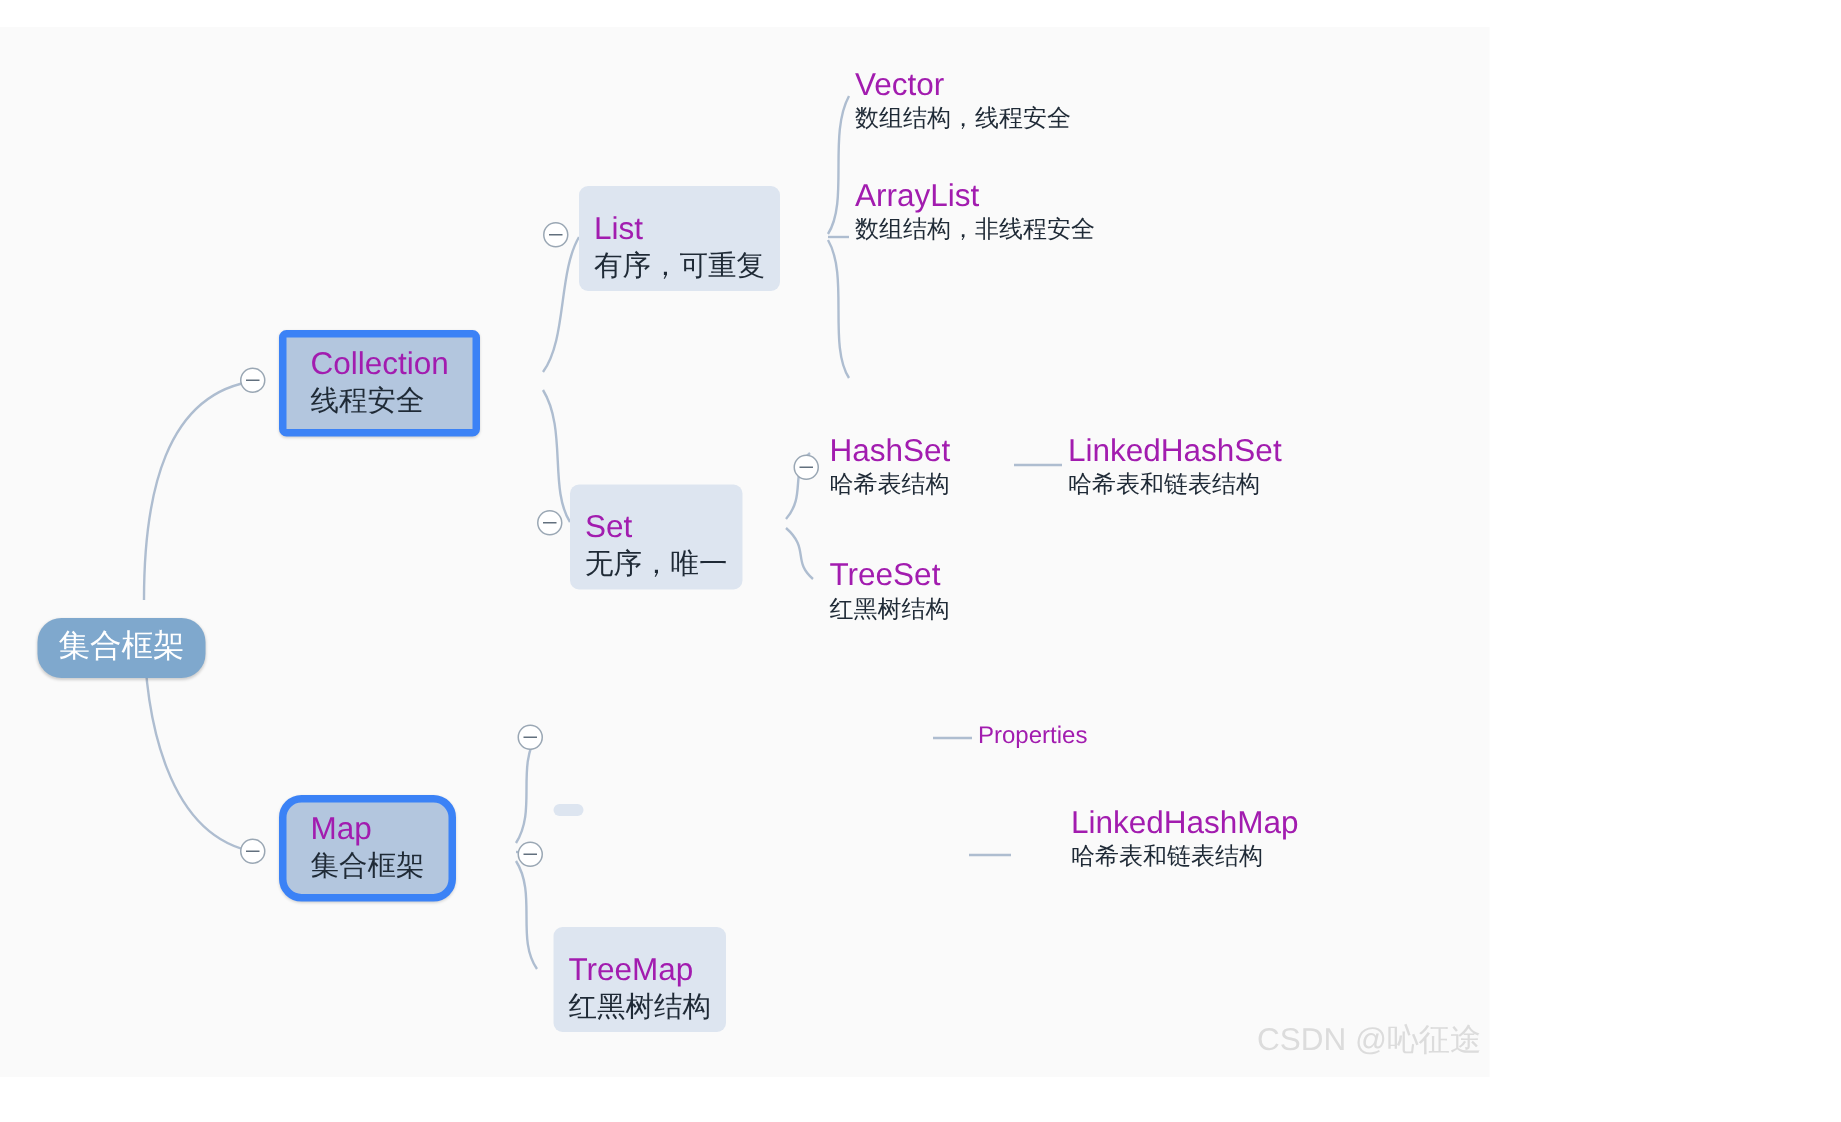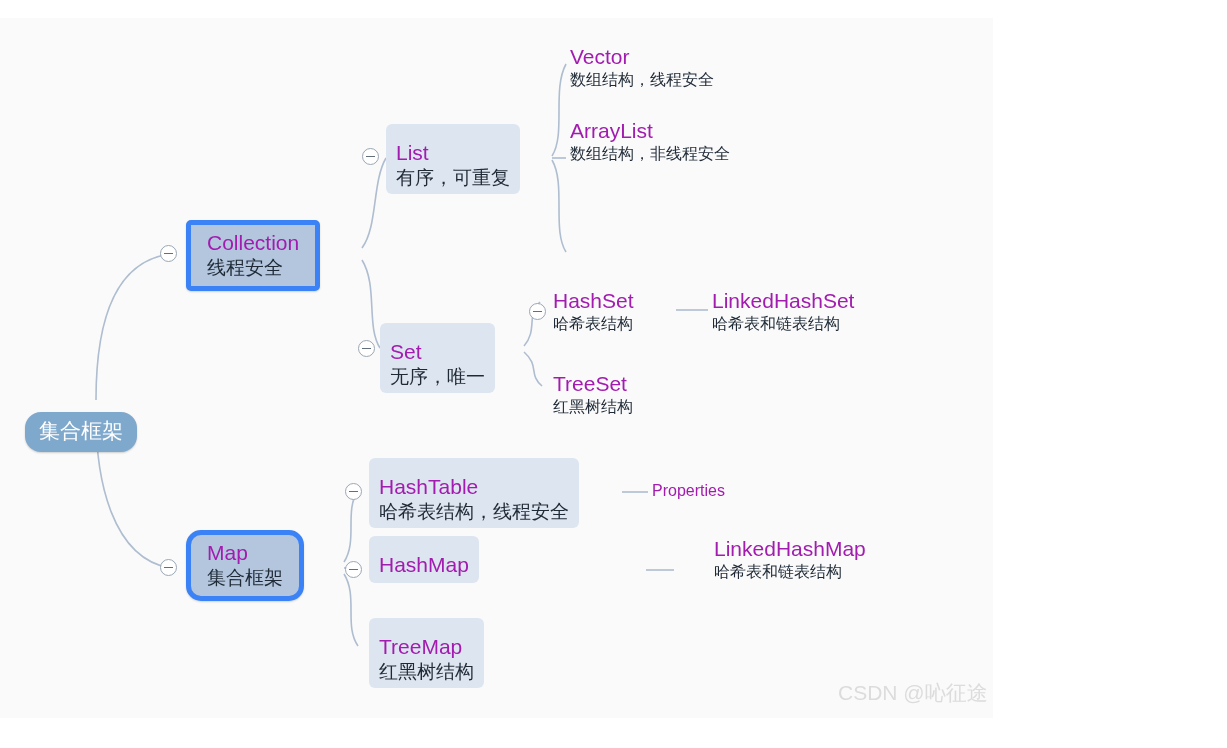--- a/index.html
+++ b/index.html
@@ -212,32 +212,27 @@
   <div class="node leaf" style="left:712px; top:288px;">
     <span class="title">LinkedHashSet</span>
     <span class="sub">哈希表和链表结构</span>
   </div>
 
   <div class="node leaf" style="left:553px; top:371px;">
     <span class="title">TreeSet</span>
     <span class="sub">红黑树结构</span>
   </div>
 
-  <div class="node lvl2" style="left:369px; top:458px;">
-    <span class="title">HashTable</span>
-    <span class="sub">哈希表结构，线程安全</span>
-  </div>
   <div class="toggle" style="left:345px; top:483px;"></div>
 
   <div class="node leaf single" style="left:652px; top:481px;">
     <span class="title">Properties</span>
   </div>
 
   <div class="node lvl2" style="left:369px; top:536px;">
-    <span class="title">HashMap</span>
   </div>
   <div class="toggle" style="left:345px; top:561px;"></div>
 
   <div class="node leaf" style="left:714px; top:536px;">
     <span class="title">LinkedHashMap</span>
     <span class="sub">哈希表和链表结构</span>
   </div>
 
   <div class="node lvl2" style="left:369px; top:618px;">
     <span class="title">TreeMap</span>

